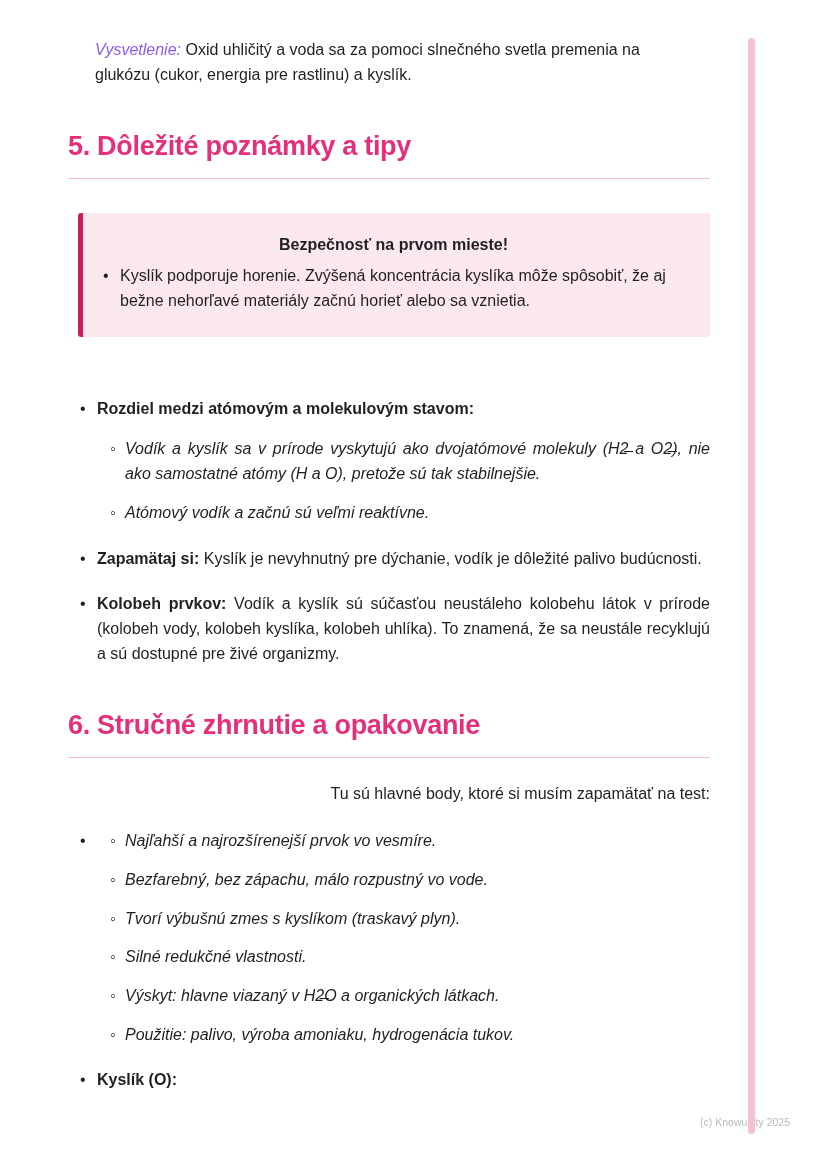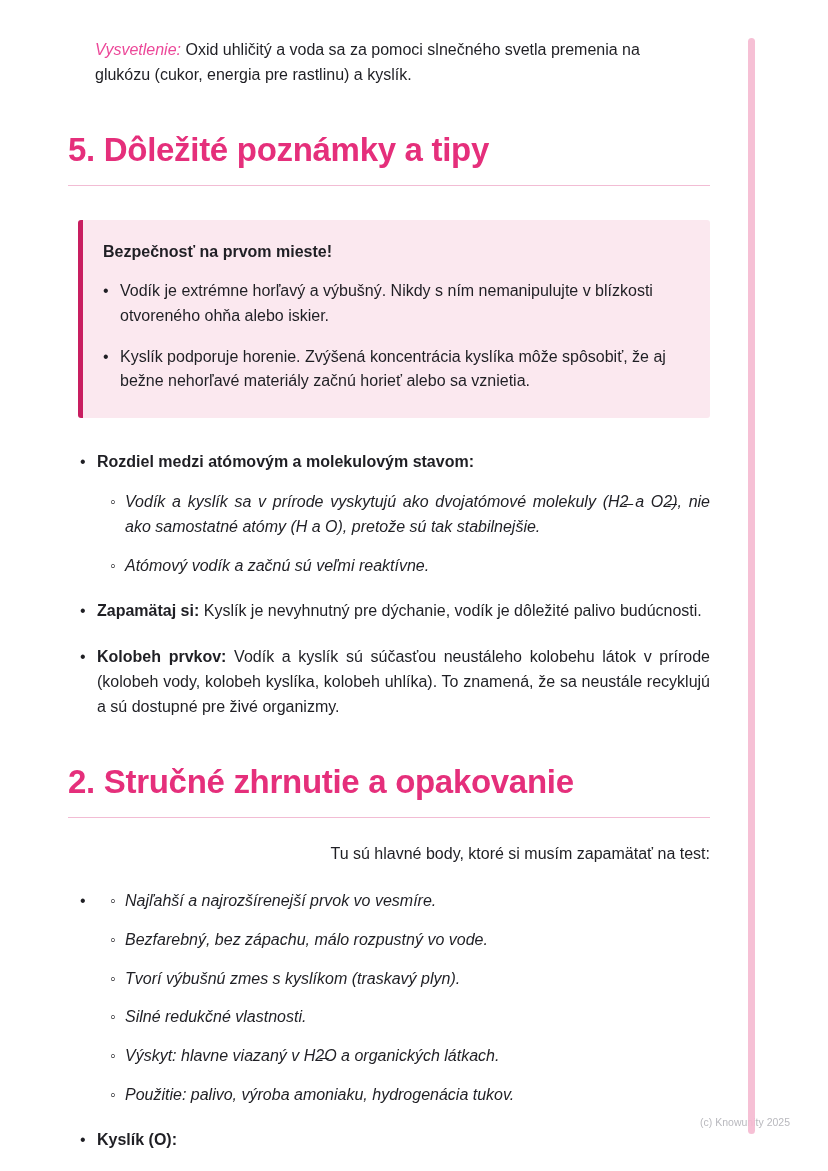--- a/index.html
+++ b/index.html
@@ -13,57 +13,57 @@
   }
   .page {
     position: absolute;
     inset: 0;
     padding: 38px 118px 0 68px;
     font-size: 16px;
     line-height: 1.55;
   }
   
   .explanation { margin-left: 27px; max-width: 600px; }
-  .expl-label { font-style: italic; color: #ec4899; }
+  .expl-label { font-style: italic; color: #8b5cf6; }
 
   
   .section-title {
     margin-top: 42px;
-    font-size: 33px;
+    font-size: 27px;
     font-weight: 700;
     letter-spacing: -0.3px;
     color: #e52f7b;
     line-height: 1.2;
   }
   .title-rule {
     border: none;
     border-top: 1.5px solid #f2bcd4;
     margin: 16px 0 0 0;
   }
 
   
   .callout {
     margin: 34px 0 0 10px;
     background: #fbe8ef;
     border-left: 5px solid #c81e60;
     border-radius: 3px;
     padding: 20px 26px 24px 20px;
   }
-  .callout-title { font-weight: 700; margin-bottom: 14px; }
+  .callout-title { font-weight: 700; margin-bottom: 6px; text-align: center; }
 
   
   ul { list-style: none; }
   .disc-list > li { position: relative; padding-left: 17px; margin-bottom: 16px; }
   .disc-list > li:last-child { margin-bottom: 0; }
   .disc-list > li::before { content: "\2022"; position: absolute; left: 0; top: 0; }
   .circle-list { margin: 15px 0 4px 13px; font-style: italic; }
   .circle-list > li { position: relative; padding-left: 15px; margin-bottom: 14px; }
   .circle-list > li::before { content: "\25E6"; position: absolute; left: 0; top: 0; }
 
-  .notes-list { margin: 32px 0 0 12px; }
+  .notes-list { margin: 60px 0 0 12px; }
   .notes-list > li { margin-bottom: 21px; }
   .summary-list { margin: 22px 0 0 12px; }
   .summary-list > li { margin-bottom: 20px; }
 
   .lead { font-weight: 700; }
   .justify { text-align: justify; }
 
   .intro { margin-top: 24px; text-align: right; }
 
   
@@ -94,21 +94,20 @@
 
   <p class="explanation"><em class="expl-label">Vysvetlenie:</em>
     <span>Oxid uhličitý a voda sa za pomoci slnečného svetla premenia na glukózu (cukor, energia pre rastlinu) a kyslík.</span></p>
 
   <h2 class="section-title">5. Dôležité poznámky a tipy</h2>
   <hr class="title-rule">
 
   <div class="callout">
     <p class="callout-title">Bezpečnosť na prvom mieste!</p>
     <ul class="disc-list">
-      <li>Vodík je extrémne horľavý a výbušný. Nikdy s ním nemanipulujte v blízkosti otvoreného ohňa alebo iskier.</li>
       <li>Kyslík podporuje horenie. Zvýšená koncentrácia kyslíka môže spôsobiť, že aj bežne nehorľavé materiály začnú horieť alebo sa vznietia.</li>
     </ul>
   </div>
 
   <ul class="disc-list notes-list">
     <li>
       <p class="li-text"><strong class="lead">Rozdiel medzi atómovým a molekulovým stavom:</strong></p>
       <ul class="circle-list">
         <li class="justify">Vodík a kyslík sa v prírode vyskytujú ako dvojatómové molekuly (H2̶ a O2̶), nie ako samostatné atómy (H a O), pretože sú tak stabilnejšie.</li>
         <li>Atómový vodík a začnú sú veľmi reaktívne.</li>
@@ -117,21 +116,21 @@
     <li>
       <p class="li-text justify"><strong class="lead">Zapamätaj si:</strong>
         <span>Kyslík je nevyhnutný pre dýchanie, vodík je dôležité palivo budúcnosti.</span></p>
     </li>
     <li>
       <p class="li-text justify"><strong class="lead">Kolobeh prvkov:</strong>
         <span>Vodík a kyslík sú súčasťou neustáleho kolobehu látok v prírode (kolobeh vody, kolobeh kyslíka, kolobeh uhlíka). To znamená, že sa neustále recyklujú a sú dostupné pre živé organizmy.</span></p>
     </li>
   </ul>
 
-  <h2 class="section-title">2. Stručné zhrnutie a opakovanie</h2>
+  <h2 class="section-title">6. Stručné zhrnutie a opakovanie</h2>
   <hr class="title-rule">
 
   <p class="intro">Tu sú hlavné body, ktoré si musím zapamätať na test:</p>
 
   <ul class="disc-list summary-list">
     <li>
       <ul class="circle-list">
         <li>Najľahší a najrozšírenejší prvok vo vesmíre.</li>
         <li>Bezfarebný, bez zápachu, málo rozpustný vo vode.</li>
         <li>Tvorí výbušnú zmes s kyslíkom (traskavý plyn).</li>

